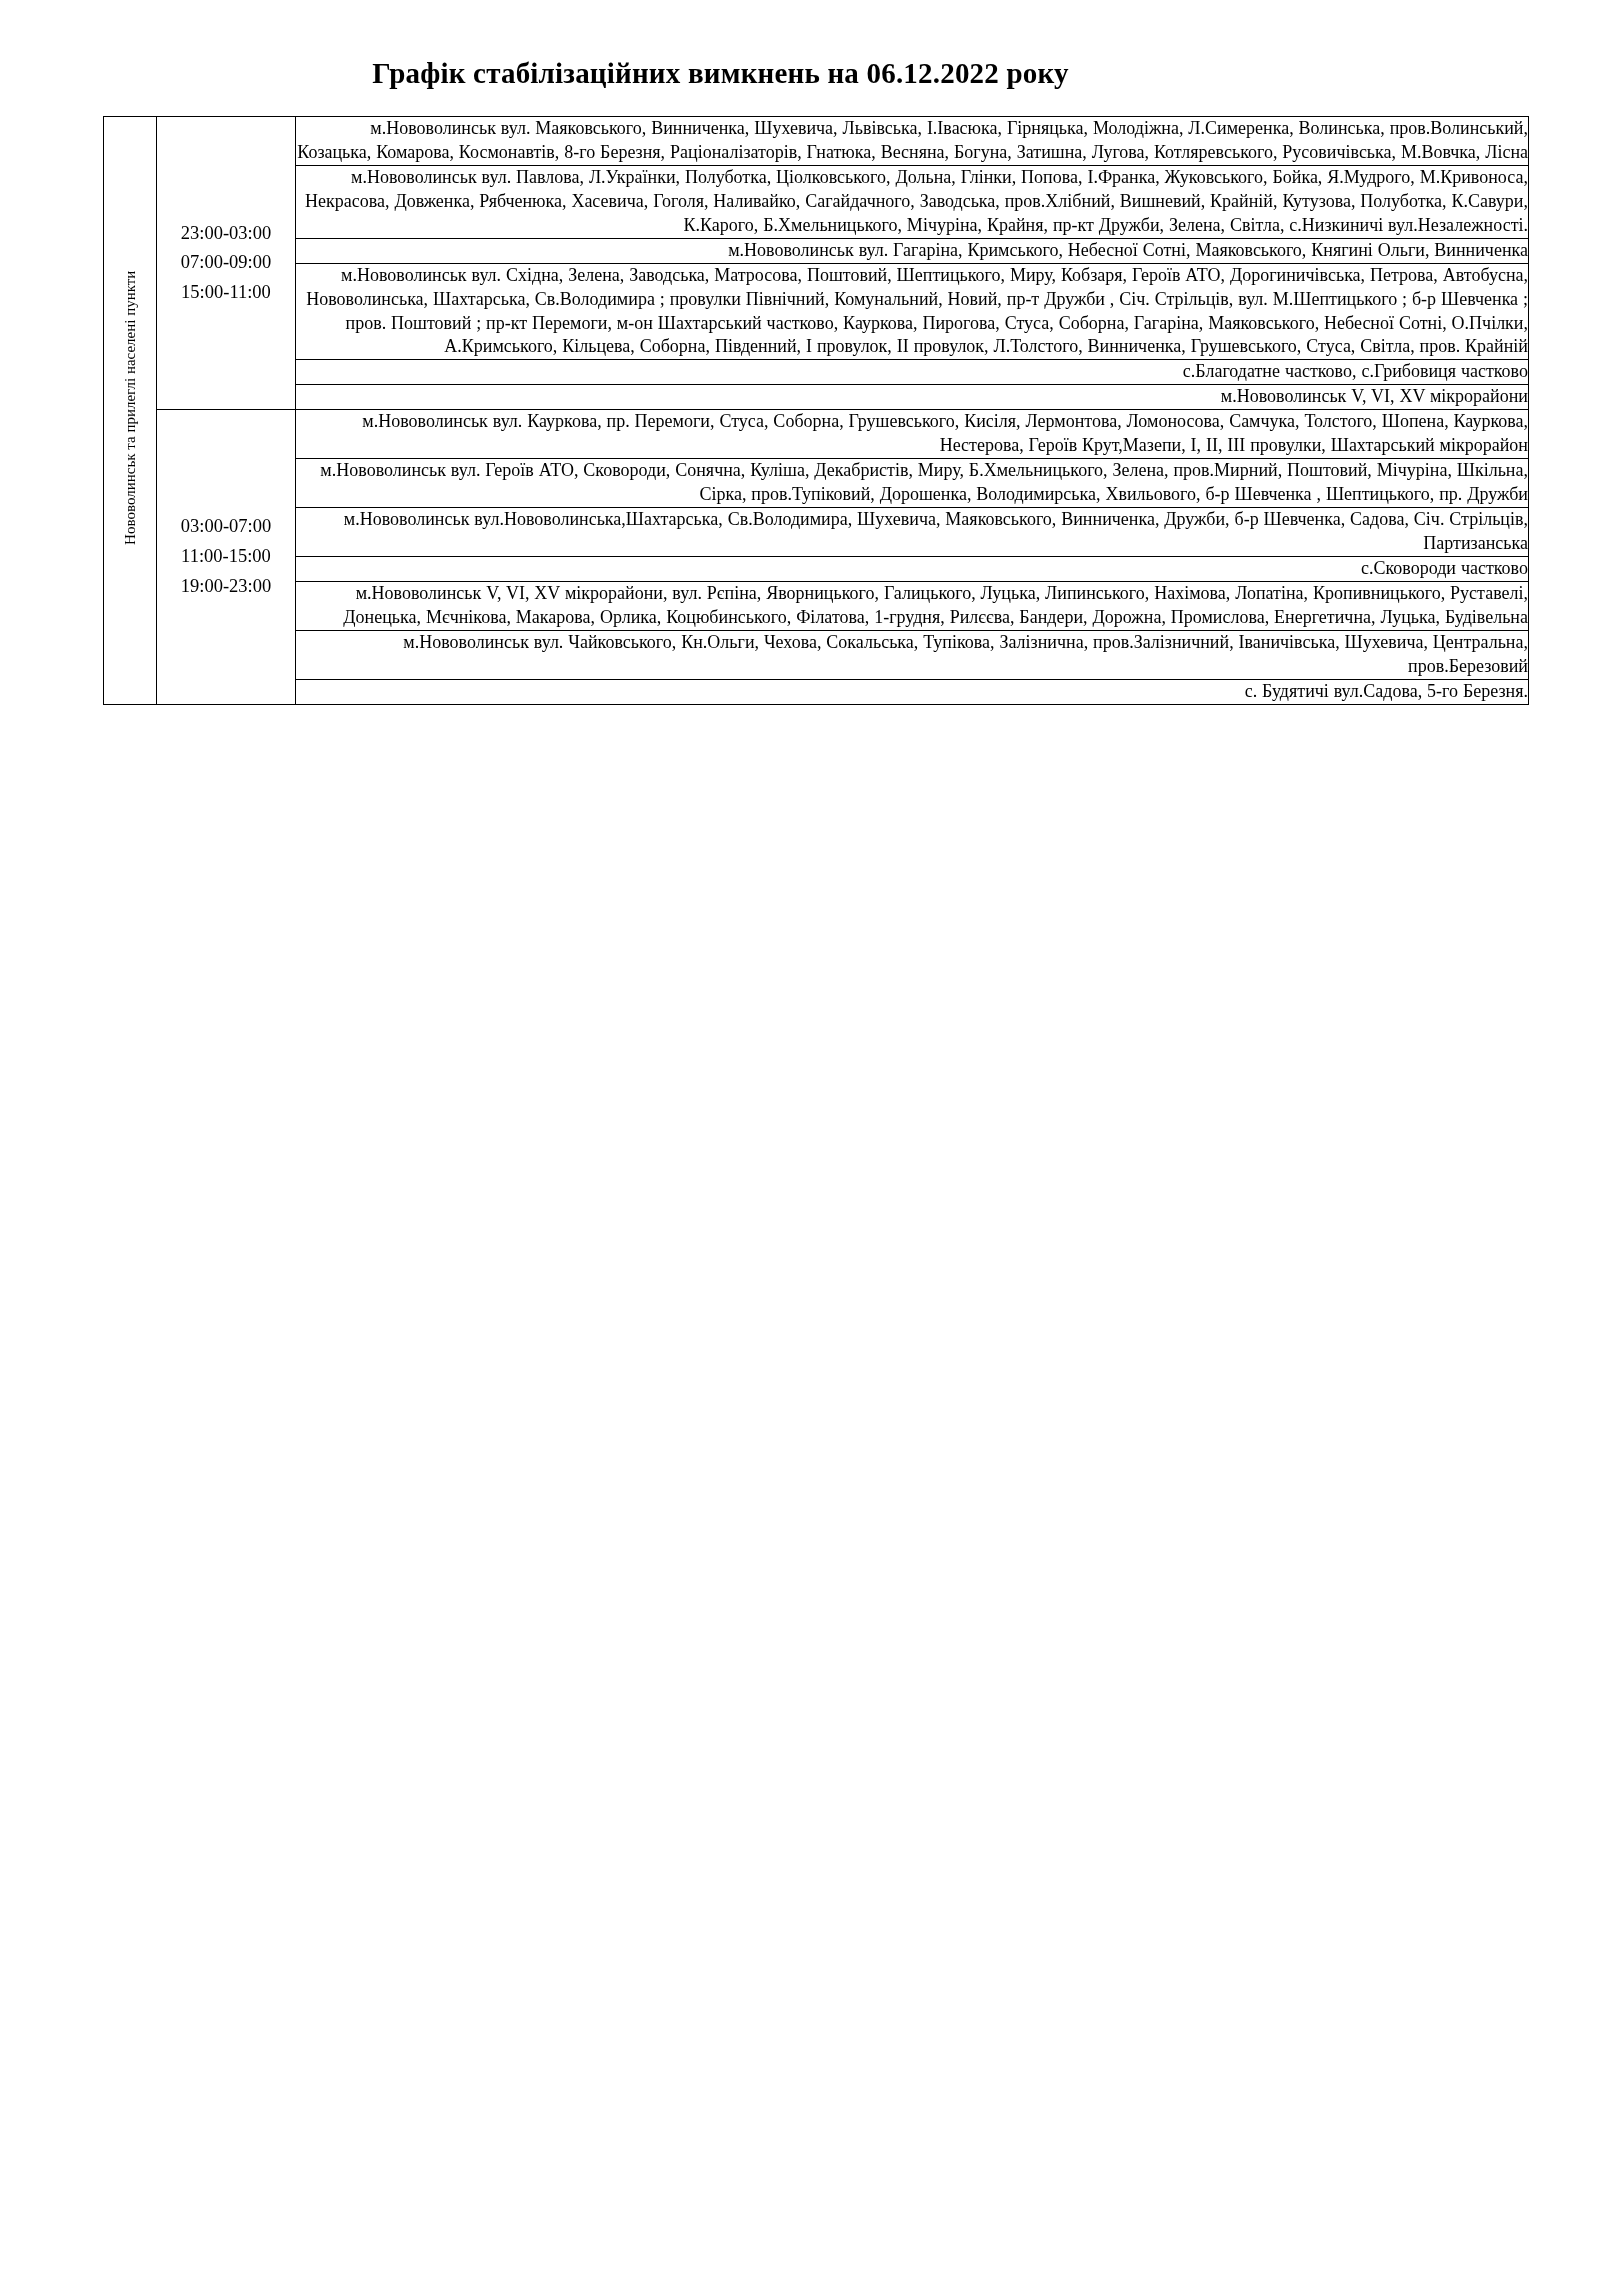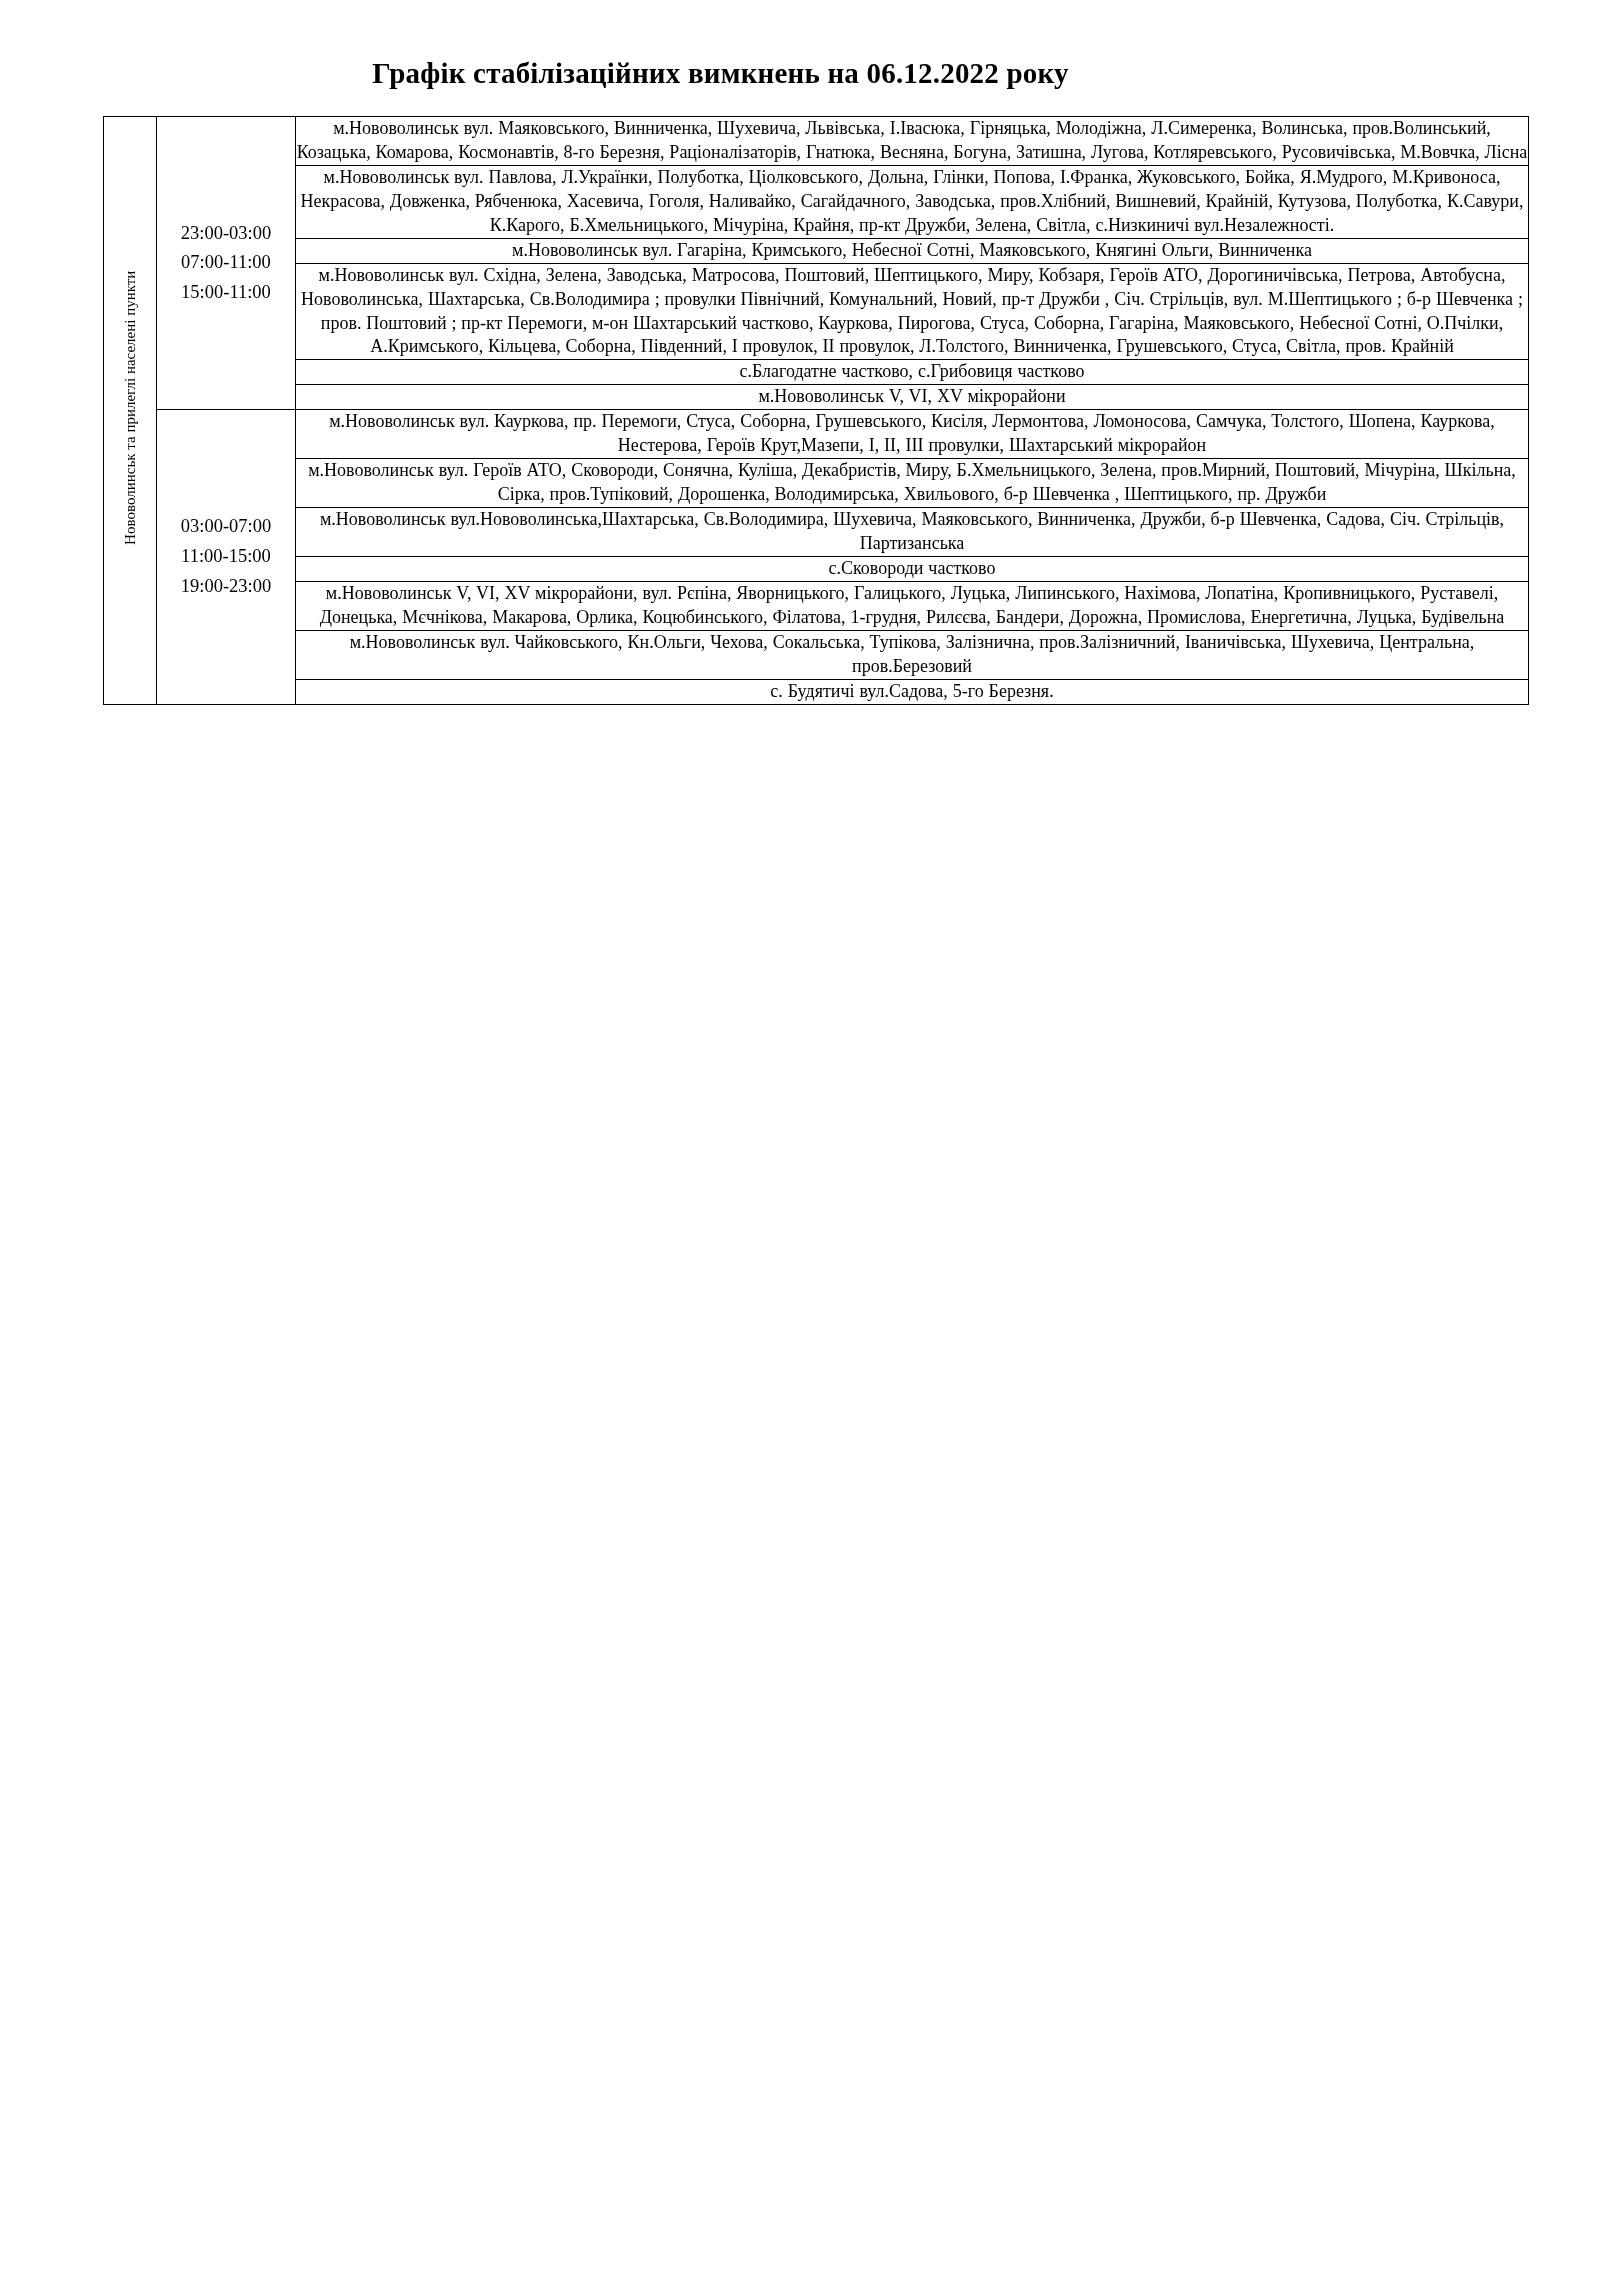--- a/index.html
+++ b/index.html
@@ -71,21 +71,21 @@
   }
   .time-cell .tline {
     display: block;
     white-space: nowrap;
   }
   
   .streets-cell {
     padding: 5.5px 7.4px 6.5px 9.2px;
     font-size: 18px;
     line-height: 1.33;
-    text-align: center;
+    text-align: right;
     font-family: "Liberation Serif", serif;
     word-spacing: 0.4px;
   }
   .group-divider td {
     border-top: 1.8px solid #000 !important;
   }
   .block-bottom td {
     border-bottom: 1.8px solid #000 !important;
   }
 </style>
@@ -99,21 +99,21 @@
   <div class="table-wrap">
     <table class="sched">
       <tbody>
 
         <tr>
           <td class="region-cell" rowspan="13">
             <span class="region-rot">Нововолинськ та прилеглі населені пункти</span>
           </td>
           <td class="time-cell" rowspan="6">
             <span class="tline">23:00-03:00</span>
-            <span class="tline">07:00-11:00</span>
+            <span class="tline">07:00-09:00</span>
             <span class="tline">15:00-11:00</span>
           </td>
           <td class="streets-cell">м.Нововолинськ вул. Маяковського, Винниченка, Шухевича, Львівська, І.Івасюка, Гірняцька, Молодіжна, Л.Симеренка, Волинська, пров.Волинський, Козацька, Комарова, Космонавтів, 8-го Березня, Раціоналізаторів, Гнатюка, Весняна, Богуна, Затишна, Лугова, Котляревського, Русовичівська, М.Вовчка, Лісна</td>
         </tr>
         <tr>
           <td class="streets-cell">м.Нововолинськ вул. Павлова, Л.Українки, Полуботка, Ціолковського, Дольна, Глінки, Попова, І.Франка, Жуковського, Бойка, Я.Мудрого, М.Кривоноса, Некрасова, Довженка, Рябченюка, Хасевича, Гоголя, Наливайко, Сагайдачного, Заводська, пров.Хлібний, Вишневий, Крайній, Кутузова, Полуботка, К.Савури, К.Карого, Б.Хмельницького, Мічуріна, Крайня, пр-кт Дружби, Зелена, Світла,  с.Низкиничі вул.Незалежності.</td>
         </tr>
         <tr>
           <td class="streets-cell">м.Нововолинськ вул.  Гагаріна, Кримського, Небесної Сотні, Маяковського, Княгині Ольги, Винниченка</td>
         </tr>

